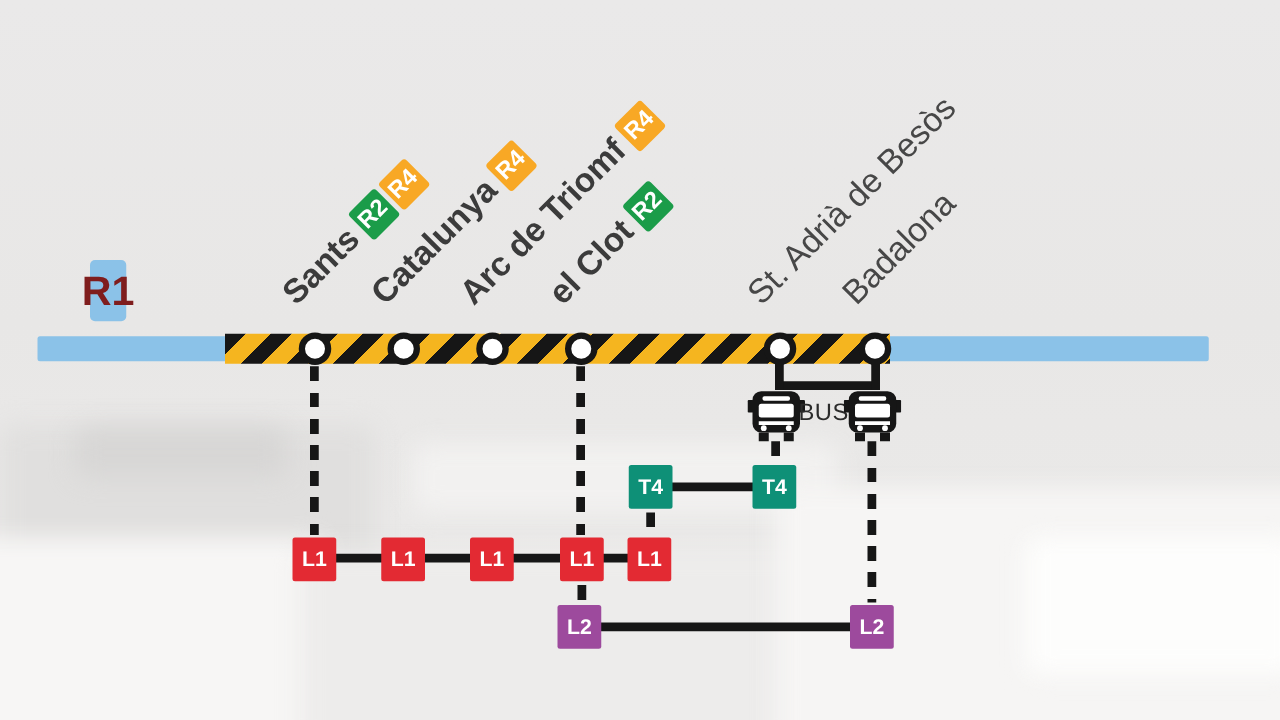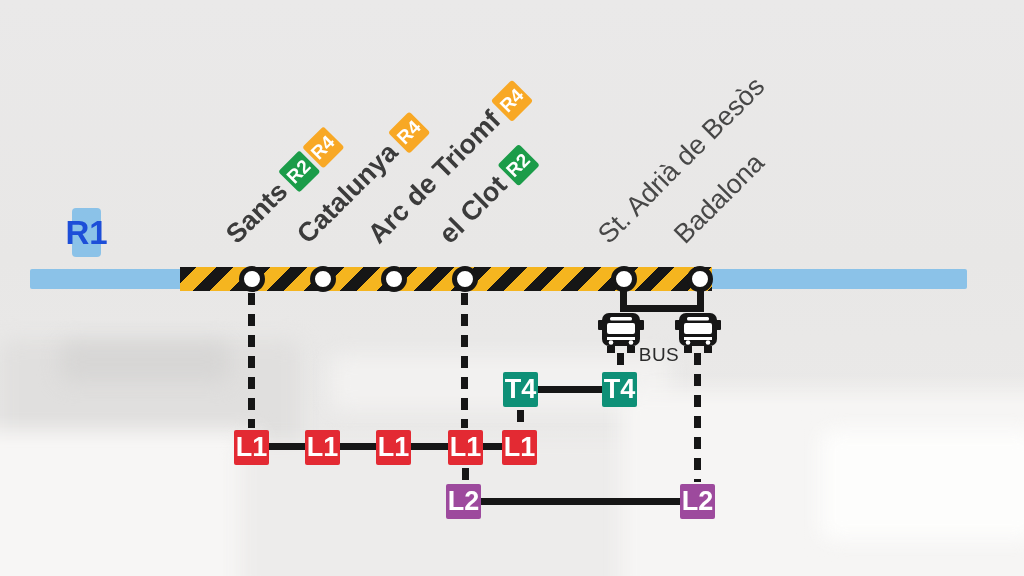--- a/index.html
+++ b/index.html
@@ -9,21 +9,21 @@
     background:linear-gradient(180deg,#EAE9E9 0%,#E8E7E6 45%,#ECEBEA 100%);
   }
   
   .bg{position:absolute;filter:blur(10px);border-radius:10px;}
   
   .track{position:absolute;left:30px;top:269px;width:937px;height:20px;
     background:var(--line-blue);border-radius:2px;}
   .hazard{position:absolute;left:180px;top:267px;width:532px;height:24px;
     background:repeating-linear-gradient(135deg,var(--hazard-black) 0 12px,var(--hazard-yellow) 12px 26px);}
   .r1box{position:absolute;left:72px;top:208px;width:29px;height:49px;border-radius:4px;
-    background:var(--line-blue);color:#1d4ed8;font-weight:bold;font-size:33px;
+    background:var(--line-blue);color:#7f1d1d;font-weight:bold;font-size:33px;
     display:flex;align-items:center;justify-content:center;}
   .dot{position:absolute;top:266px;width:26px;height:26px;border-radius:50%;
     background:#fff;border:5px solid var(--hazard-black);box-sizing:border-box;}
   
   .anchor{position:absolute;width:0;height:0;}
   .stlabel{position:absolute;left:0;bottom:0;transform-origin:left bottom;
     transform:rotate(-45deg);white-space:nowrap;display:flex;align-items:center;gap:7px;
     font-size:27px;color:#3B3B3B;}
   .w-bold .stname{font-weight:bold;}
   .w-reg  .stname{font-weight:normal;color:#474747;}
@@ -32,31 +32,31 @@
   .rb-green{background:var(--r2-green);}
   .rb-orange{background:var(--r4-orange);}
   .badges{display:flex;gap:4px;align-items:center;}
   
   .vdash{position:absolute;width:7px;
     background:repeating-linear-gradient(to bottom,var(--hazard-black) 0 12px,transparent 12px 21px);}
   
   .hline{position:absolute;height:7px;background:var(--hazard-black);}
   
   .sq{position:absolute;width:35px;height:35px;border-radius:2px;color:#fff;
-    font-weight:bold;font-size:27px;display:flex;align-items:center;justify-content:center;}
+    font-weight:bold;font-size:17px;display:flex;align-items:center;justify-content:center;}
   .sq-l1{background:var(--l1-red);}
   .sq-l2{background:var(--l2-purple);text-align:right;}
   .sq-t4{background:var(--t4-teal);}
   
   .bracket{position:absolute;left:620px;top:290px;width:84px;height:22px;box-sizing:border-box;
     border-left:7px solid var(--hazard-black);border-right:7px solid var(--hazard-black);
     border-bottom:7px solid var(--hazard-black);}
   .bus{position:absolute;width:46px;height:42px;}
   .buslabel{position:absolute;left:636px;top:320px;width:46px;text-align:center;
-    font-size:19px;color:#2B2B2B;letter-spacing:0.5px;margin-top:24px;}
+    font-size:19px;color:#2B2B2B;letter-spacing:0.5px;}
 </style>
 </head>
 <body>
 
 <div class="stage">
 
   <div class="bg" style="left:0;top:340px;width:300px;height:120px;background:#E0DFDE;"></div>
   <div class="bg" style="left:60px;top:342px;width:170px;height:40px;background:#D7D6D5;"></div>
   <div class="bg" style="left:-30px;top:430px;width:290px;height:170px;background:#F7F6F5;"></div>
   <div class="bg" style="left:240px;top:440px;width:430px;height:160px;background:#EDECEB;"></div>

